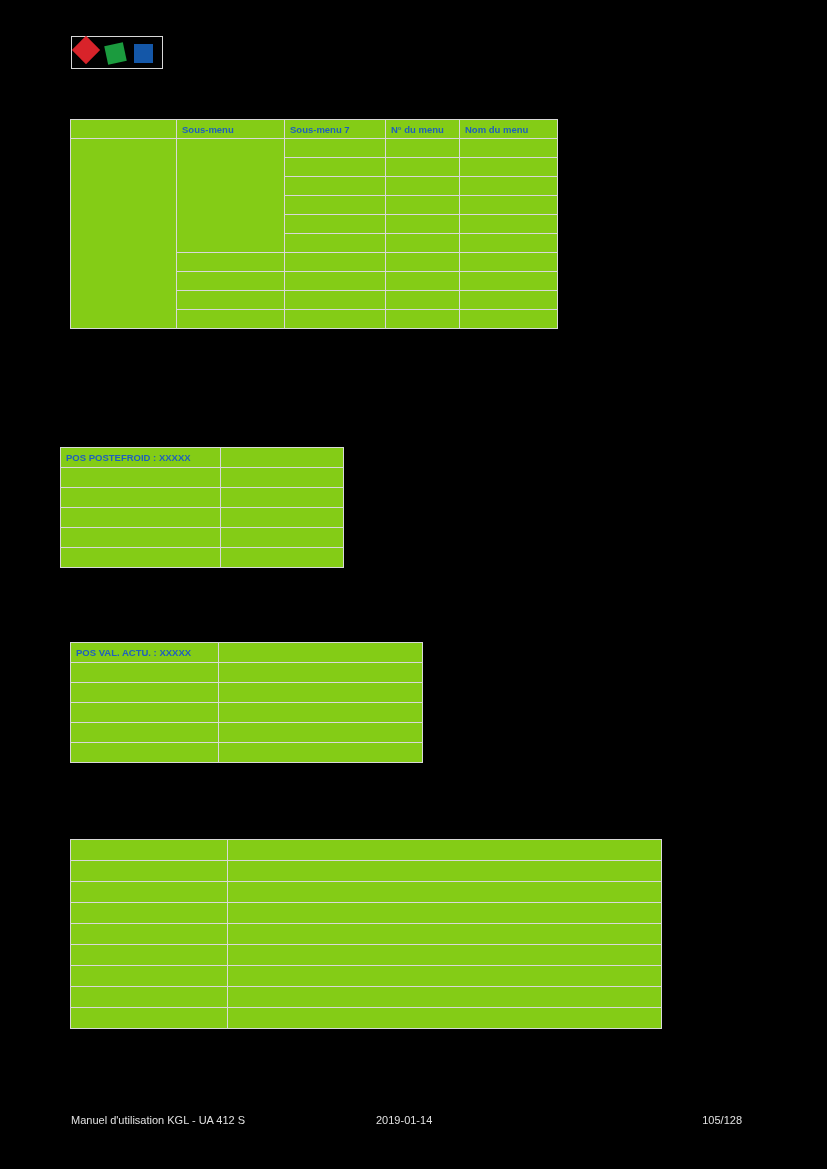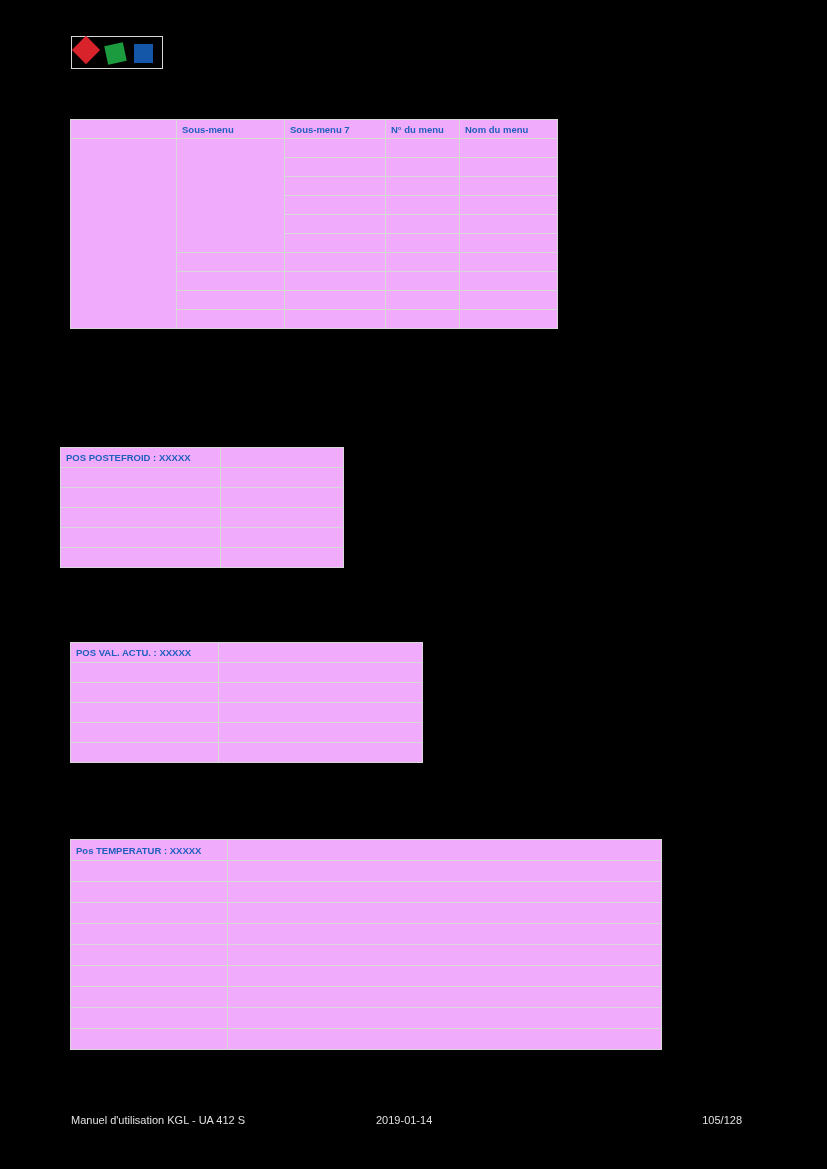--- a/index.html
+++ b/index.html
@@ -70,21 +70,21 @@
     font-family: "Liberation Sans", sans-serif;
     font-weight: 400;
     white-space: nowrap;
   }
 
   
   table {
     border-collapse: collapse;
     table-layout: fixed;
     position: absolute;
-    background: #f0abfc;
+    background: #84cc16;
   }
   table td, table th {
     border: 1px solid #d8d8d8;
     padding: 2px 5px;
     font-size: 9.5px;
     color: #ffffff;
     text-align: left;
     vertical-align: middle;
     height: 17px;
     box-sizing: border-box;
@@ -317,24 +317,20 @@
   </tbody>
 </table>
 
 <table id="temperatur-table">
   <colgroup>
       <col style="width:157px">
       <col style="width:434px">
     </colgroup>
   <tbody>
     <tr>
-      <td class="hdr-cell">Pos TEMPERATUR : XXXXX</td>
-      <td></td>
-    </tr>
-    <tr>
       <td></td>
       <td></td>
     </tr>
     <tr>
       <td></td>
       <td></td>
     </tr>
     <tr>
       <td></td>
       <td></td>

